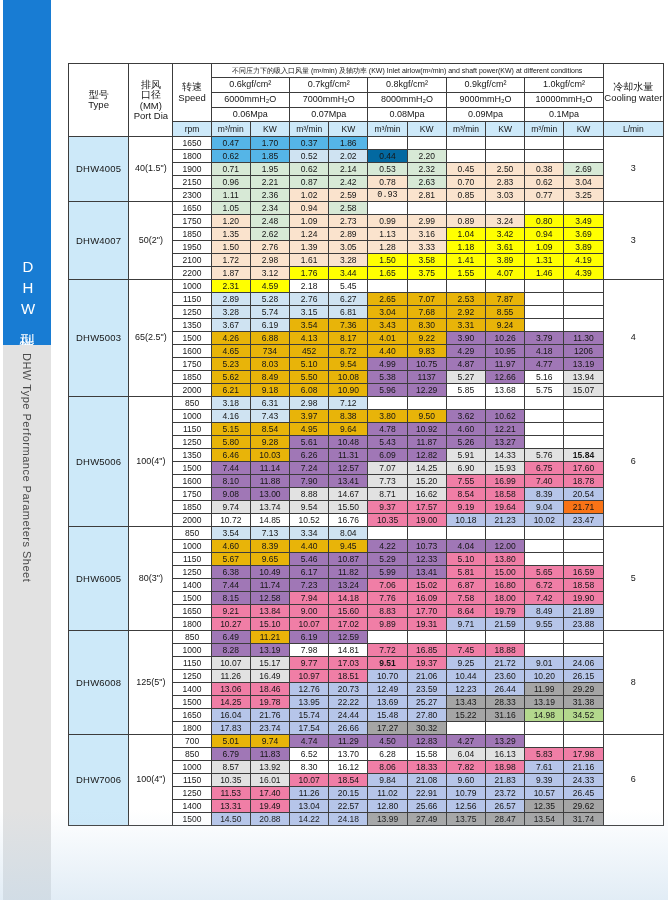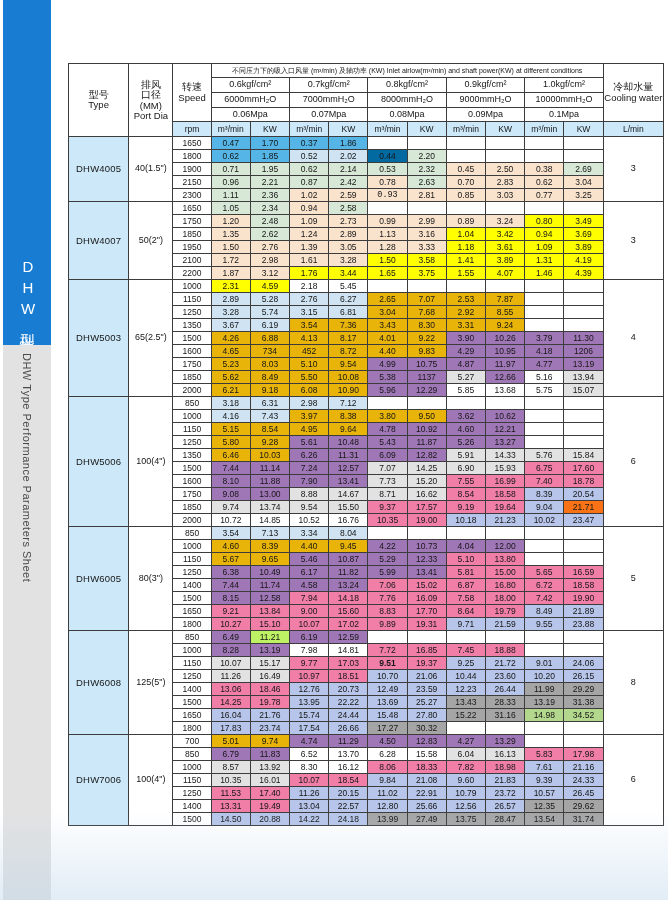--- a/index.html
+++ b/index.html
@@ -455,21 +455,21 @@
         <td class="rpm">1350</td>
         <td style="background: rgb(232, 180, 9);">6.46</td>
         <td style="background: rgb(232, 180, 9);">10.03</td>
         <td style="background: rgb(160, 119, 182);">6.26</td>
         <td style="background: rgb(160, 119, 182);">11.31</td>
         <td style="background: rgb(160, 119, 182);">6.09</td>
         <td style="background: rgb(160, 119, 182);">12.82</td>
         <td style="background: rgb(226, 226, 226); margin-left: 45px;">5.91</td>
         <td style="background: rgb(226, 226, 226);">14.33</td>
         <td style="background: rgb(226, 226, 226); text-align: center;">5.76</td>
-        <td style="background: rgb(226, 226, 226);">15.84</td>
+        <td style="background: rgb(226, 226, 226); font-weight: bold;">15.84</td>
       </tr>
       <tr>
         <td class="rpm">1500</td>
         <td style="background: rgb(160, 119, 182);">7.44</td>
         <td style="background: rgb(160, 119, 182);">11.14</td>
         <td style="background: rgb(160, 119, 182);">7.24</td>
         <td style="background: rgb(160, 119, 182);">12.57</td>
         <td style="background: rgb(226, 226, 226);">7.07</td>
         <td style="background: rgb(226, 226, 226);">14.25</td>
         <td style="background: rgb(226, 226, 226);">6.90</td>
@@ -581,21 +581,21 @@
         <td style="background: rgb(160, 119, 182);">13.41</td>
         <td style="background: rgb(240, 126, 166);">5.81</td>
         <td style="background: rgb(240, 126, 166);">15.00</td>
         <td style="background: rgb(240, 126, 166);">5.65</td>
         <td style="background: rgb(240, 126, 166);">16.59</td>
       </tr>
       <tr>
         <td class="rpm">1400</td>
         <td style="background: rgb(160, 119, 182);">7.44</td>
         <td style="background: rgb(160, 119, 182);">11.74</td>
-        <td style="background: rgb(160, 119, 182);">4.58</td>
+        <td style="background: rgb(160, 119, 182);">7.23</td>
         <td style="background: rgb(160, 119, 182);">13.24</td>
         <td style="background: rgb(240, 126, 166);">7.06</td>
         <td style="background: rgb(240, 126, 166);">15.02</td>
         <td style="background: rgb(240, 126, 166);">6.87</td>
         <td style="background: rgb(240, 126, 166);">16.80</td>
         <td style="background: rgb(240, 126, 166);">6.72</td>
         <td style="background: rgb(240, 126, 166);">18.58</td>
       </tr>
       <tr>
         <td class="rpm">1500</td>
@@ -634,21 +634,21 @@
         <td style="background: rgb(182, 197, 233);">9.71</td>
         <td style="background: rgb(182, 197, 233);">21.59</td>
         <td style="background: rgb(182, 197, 233);">9.55</td>
         <td style="background: rgb(182, 197, 233);">23.88</td>
       </tr>
       <tr>
         <td class="model" rowspan="8">DHW6008</td>
         <td class="port" rowspan="8">125(5")</td>
         <td class="rpm">850</td>
         <td style="background: rgb(160, 119, 182);">6.49</td>
-        <td style="background: #bef264;">11.21</td>
+        <td style="background: #eab308;">11.21</td>
         <td style="background: rgb(160, 119, 182);">6.19</td>
         <td style="background: rgb(160, 119, 182);">12.59</td>
         <td style="background: rgb(255, 255, 255);"></td>
         <td style="background: rgb(255, 255, 255);"></td>
         <td style="background: rgb(255, 255, 255);"></td>
         <td style="background: rgb(255, 255, 255);"></td>
         <td style="background: rgb(255, 255, 255);"></td>
         <td style="background: rgb(255, 255, 255);"></td>
         <td class="cool" rowspan="8">8</td>
       </tr>

